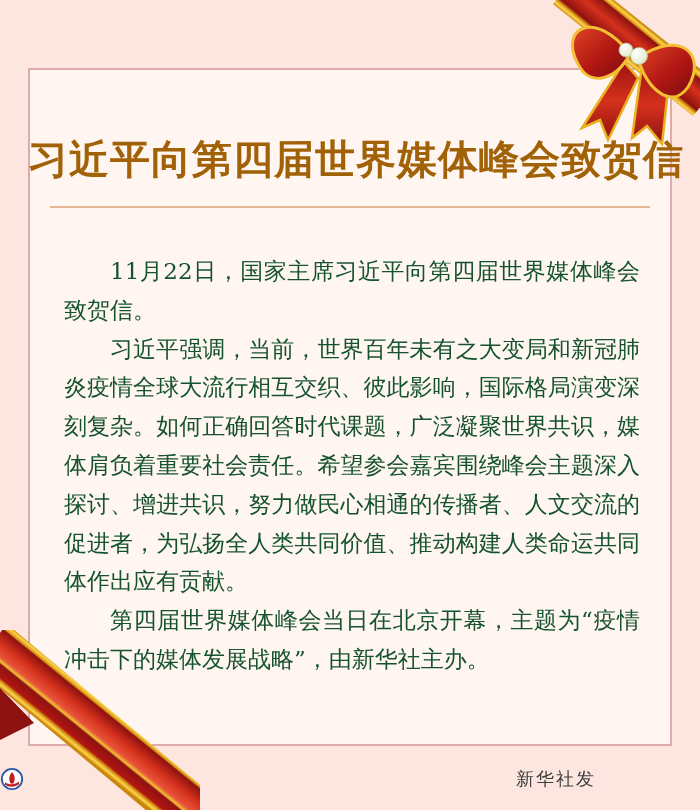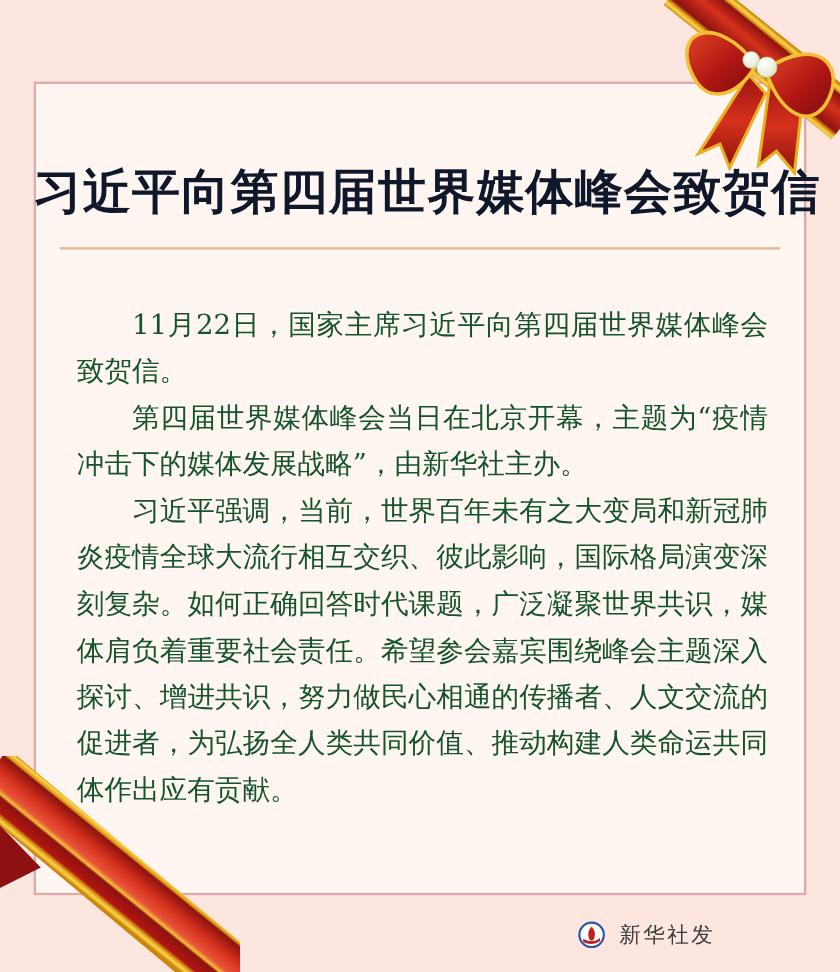--- a/index.html
+++ b/index.html
@@ -18,21 +18,21 @@
     border: 2px solid #dcabab;
   }
   .title {
     position: absolute;
     left: 28px; top: 132px;
     width: 644px;
     text-align: center;
     font-size: 40px;
     font-weight: bold;
     letter-spacing: 1px;
-    color: #0f172a;
+    color: #a16207;
     font-family: "Liberation Serif", serif;
     white-space: nowrap;
   }
   .title-underline {
     position: absolute;
     left: 50px; top: 206px;
     width: 600px; height: 2px;
     background: #eab795;
   }
   .article {
@@ -45,21 +45,21 @@
     text-align: justify;
     font-family: "DejaVu Serif", "Liberation Serif", serif;
   }
   .article p { margin: 0; text-indent: 2em; }
   .footer {
     position: absolute;
     left: 0; top: 762px;
     width: 596px; height: 34px;
     display: flex;
     align-items: center;
-    justify-content: flex-end;
+    justify-content: space-between;
     gap: 11px;
   }
   .footer-credit {
     font-size: 18px;
     color: #3c3c3c;
     letter-spacing: 2px;
     font-family: "Liberation Sans", sans-serif;
   }
   .ribbon-top-right {
     position: absolute;
@@ -77,22 +77,22 @@
 </head>
 <body>
 
 <div class="card"></div>
 
 <div class="title">习近平向第四届世界媒体峰会致贺信</div>
 <div class="title-underline"></div>
 
 <div class="article">
   <p>11月22日，国家主席习近平向第四届世界媒体峰会致贺信。</p>
+  <p>习近平强调，当前，世界百年未有之大变局和新冠肺炎疫情全球大流行相互交织、彼此影响，国际格局演变深刻复杂。如何正确回答时代课题，广泛凝聚世界共识，媒体肩负着重要社会责任。希望参会嘉宾围绕峰会主题深入探讨、增进共识，努力做民心相通的传播者、人文交流的促进者，为弘扬全人类共同价值、推动构建人类命运共同体作出应有贡献。</p>
   <p>第四届世界媒体峰会当日在北京开幕，主题为“疫情冲击下的媒体发展战略”，由新华社主办。</p>
-  <p>习近平强调，当前，世界百年未有之大变局和新冠肺炎疫情全球大流行相互交织、彼此影响，国际格局演变深刻复杂。如何正确回答时代课题，广泛凝聚世界共识，媒体肩负着重要社会责任。希望参会嘉宾围绕峰会主题深入探讨、增进共识，努力做民心相通的传播者、人文交流的促进者，为弘扬全人类共同价值、推动构建人类命运共同体作出应有贡献。</p>
 </div>
 
 <svg class="ribbon-top-right" viewBox="0 0 180 160" xmlns="http://www.w3.org/2000/svg">
   <defs>
     <linearGradient id="bandGradTR" gradientUnits="userSpaceOnUse" x1="59" y1="-28" x2="33" y2="4">
       <stop offset="0" stop-color="#c8860a"></stop>
       <stop offset="0.07" stop-color="#ffd34d"></stop>
       <stop offset="0.13" stop-color="#d89a16"></stop>
       <stop offset="0.17" stop-color="#8f1210"></stop>
       <stop offset="0.45" stop-color="#d5311c"></stop>

